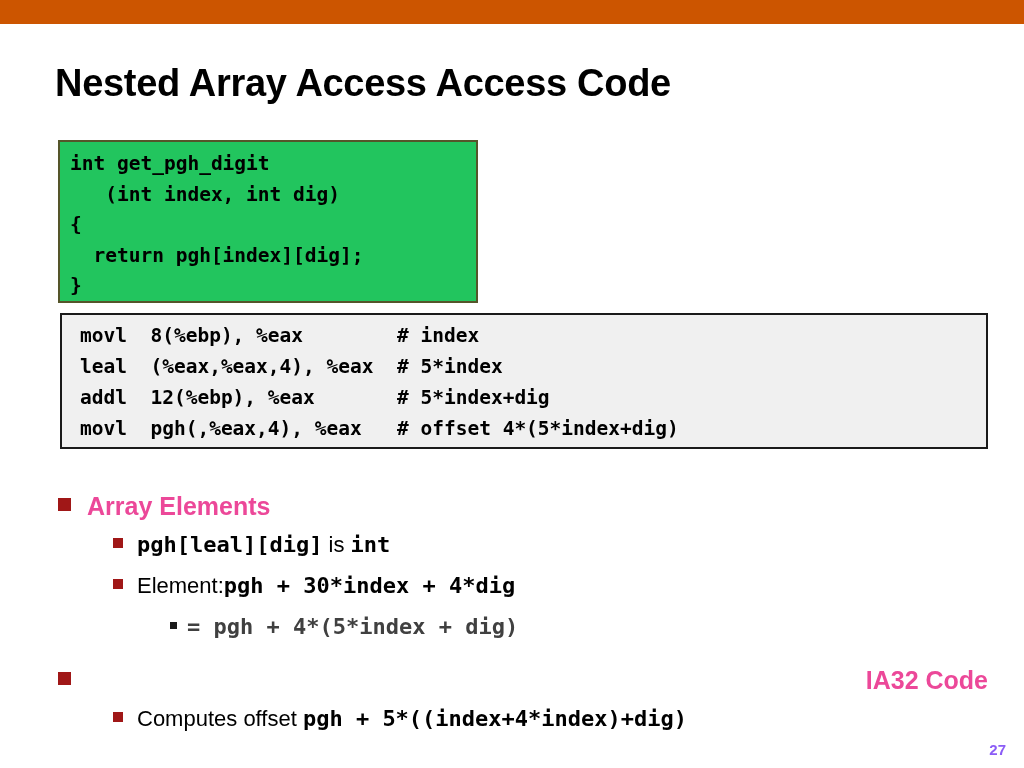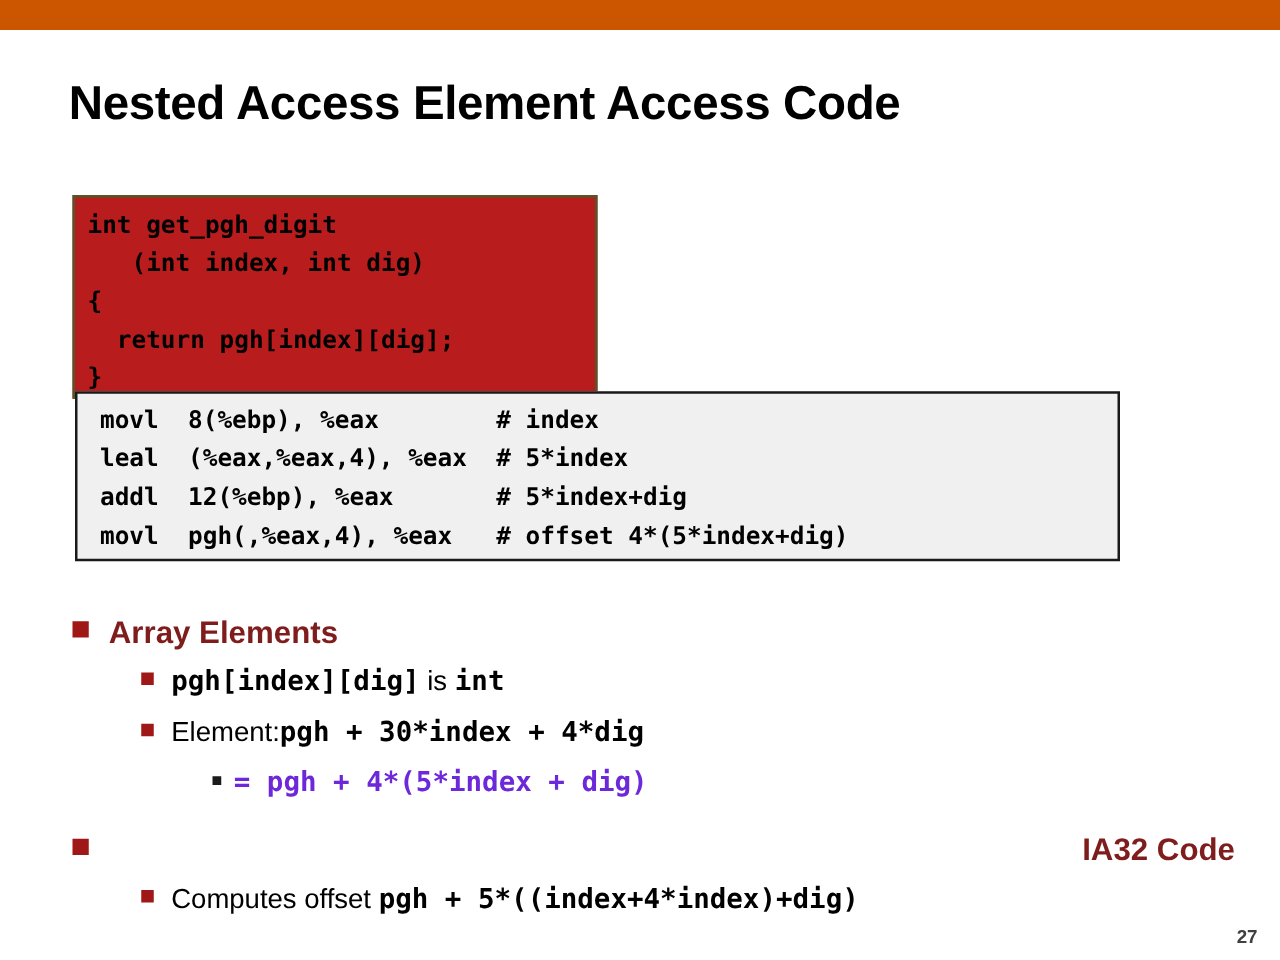--- a/index.html
+++ b/index.html
@@ -34,44 +34,44 @@
     color: #000000;
     letter-spacing: -0.3px;
     white-space: nowrap;
     font-family: "Liberation Sans", sans-serif;
   }
 
   
   #c-code-box {
     position: absolute;
     left: 58px;
-    top: 156px;
+    top: 140px;
     width: 420px;
     height: 163px;
-    background: #b91c1c;
+    background: #22c55e;
     border: 2px solid #55552A;
     box-sizing: border-box;
     padding: 7px 10px 0 10px;
   }
   #c-code-box pre {
     margin: 0;
     font-family: "DejaVu Sans Mono", "Liberation Mono", monospace;
     font-size: 19.5px;
     line-height: 30.5px;
     font-weight: bold;
     color: #000000;
     white-space: pre;
   }
 
   
   #asm-code-box {
     position: absolute;
     left: 60px;
     top: 313px;
-    width: 836px;
+    width: 928px;
     height: 136px;
     background: #F0F0F0;
     border: 2px solid #1a1a1a;
     box-sizing: border-box;
     padding: 5px 0 0 18px;
   }
   #asm-code-box pre {
     margin: 0;
     font-family: "DejaVu Sans Mono", "Liberation Mono", monospace;
     font-size: 19.5px;
@@ -100,21 +100,21 @@
     height: 13px;
     background: #A01717;
     flex: 0 0 auto;
     margin-right: 16px;
     position: relative;
     top: -4px;
   }
   .lvl1 .txt {
     font-size: 25px;
     font-weight: bold;
-    color: #7f1d1d;
+    color: #ec4899;
     white-space: nowrap;
   }
 
   .lvl2 {
     display: flex;
     align-items: baseline;
     margin: 0 0 3px 0;
     padding-left: 55px;
     height: 38px;
   }
@@ -144,47 +144,47 @@
     width: 7px;
     height: 7px;
     background: #1a1a1a;
     flex: 0 0 auto;
     margin-right: 10px;
     position: relative;
     top: -5px;
   }
   .lvl3 .txt {
     font-size: 22px;
-    color: #6d28d9;
+    color: #404040;
     white-space: nowrap;
   }
   .mono-big {
     font-family: "DejaVu Sans Mono", "Liberation Mono", monospace;
     font-weight: bold;
     font-size: 22px;
     white-space: pre;
   }
 
   
   #slide-number {
     position: absolute;
     right: 18px;
     bottom: 10px;
     font-size: 15px;
     font-weight: bold;
-    color: #404040;
+    color: #8b5cf6;
     font-family: "Liberation Sans", sans-serif;
   }
 </style>
 </head>
 <body>
 
 <div id="top-bar"></div>
 
-<div id="slide-title">Nested Access Element Access Code</div>
+<div id="slide-title">Nested Array Access Access Code</div>
 
 <div id="c-code-box">
   <pre>int get_pgh_digit
    (int index, int dig)
 {
   return pgh[index][dig];
 }</pre>
 </div>
 
 <div id="asm-code-box">
@@ -196,21 +196,21 @@
 
 <div id="content">
 
   <div class="lvl1">
     <span class="sq"></span>
     <span class="txt">Array Elements</span>
   </div>
 
   <div class="lvl2">
     <span class="sq"></span>
-    <span class="txt"><span class="mono-big">pgh[index][dig]</span><span> is </span><span class="mono-big">int</span></span>
+    <span class="txt"><span class="mono-big">pgh[leal][dig]</span><span> is </span><span class="mono-big">int</span></span>
   </div>
 
   <div class="lvl2">
     <span class="sq"></span>
     <span class="txt"><span>Element:</span><span class="mono-big">pgh + 30*index + 4*dig</span></span>
   </div>
 
   <div class="lvl3">
     <span class="sq"></span>
     <span class="txt mono-big">= pgh + 4*(5*index + dig)</span>

